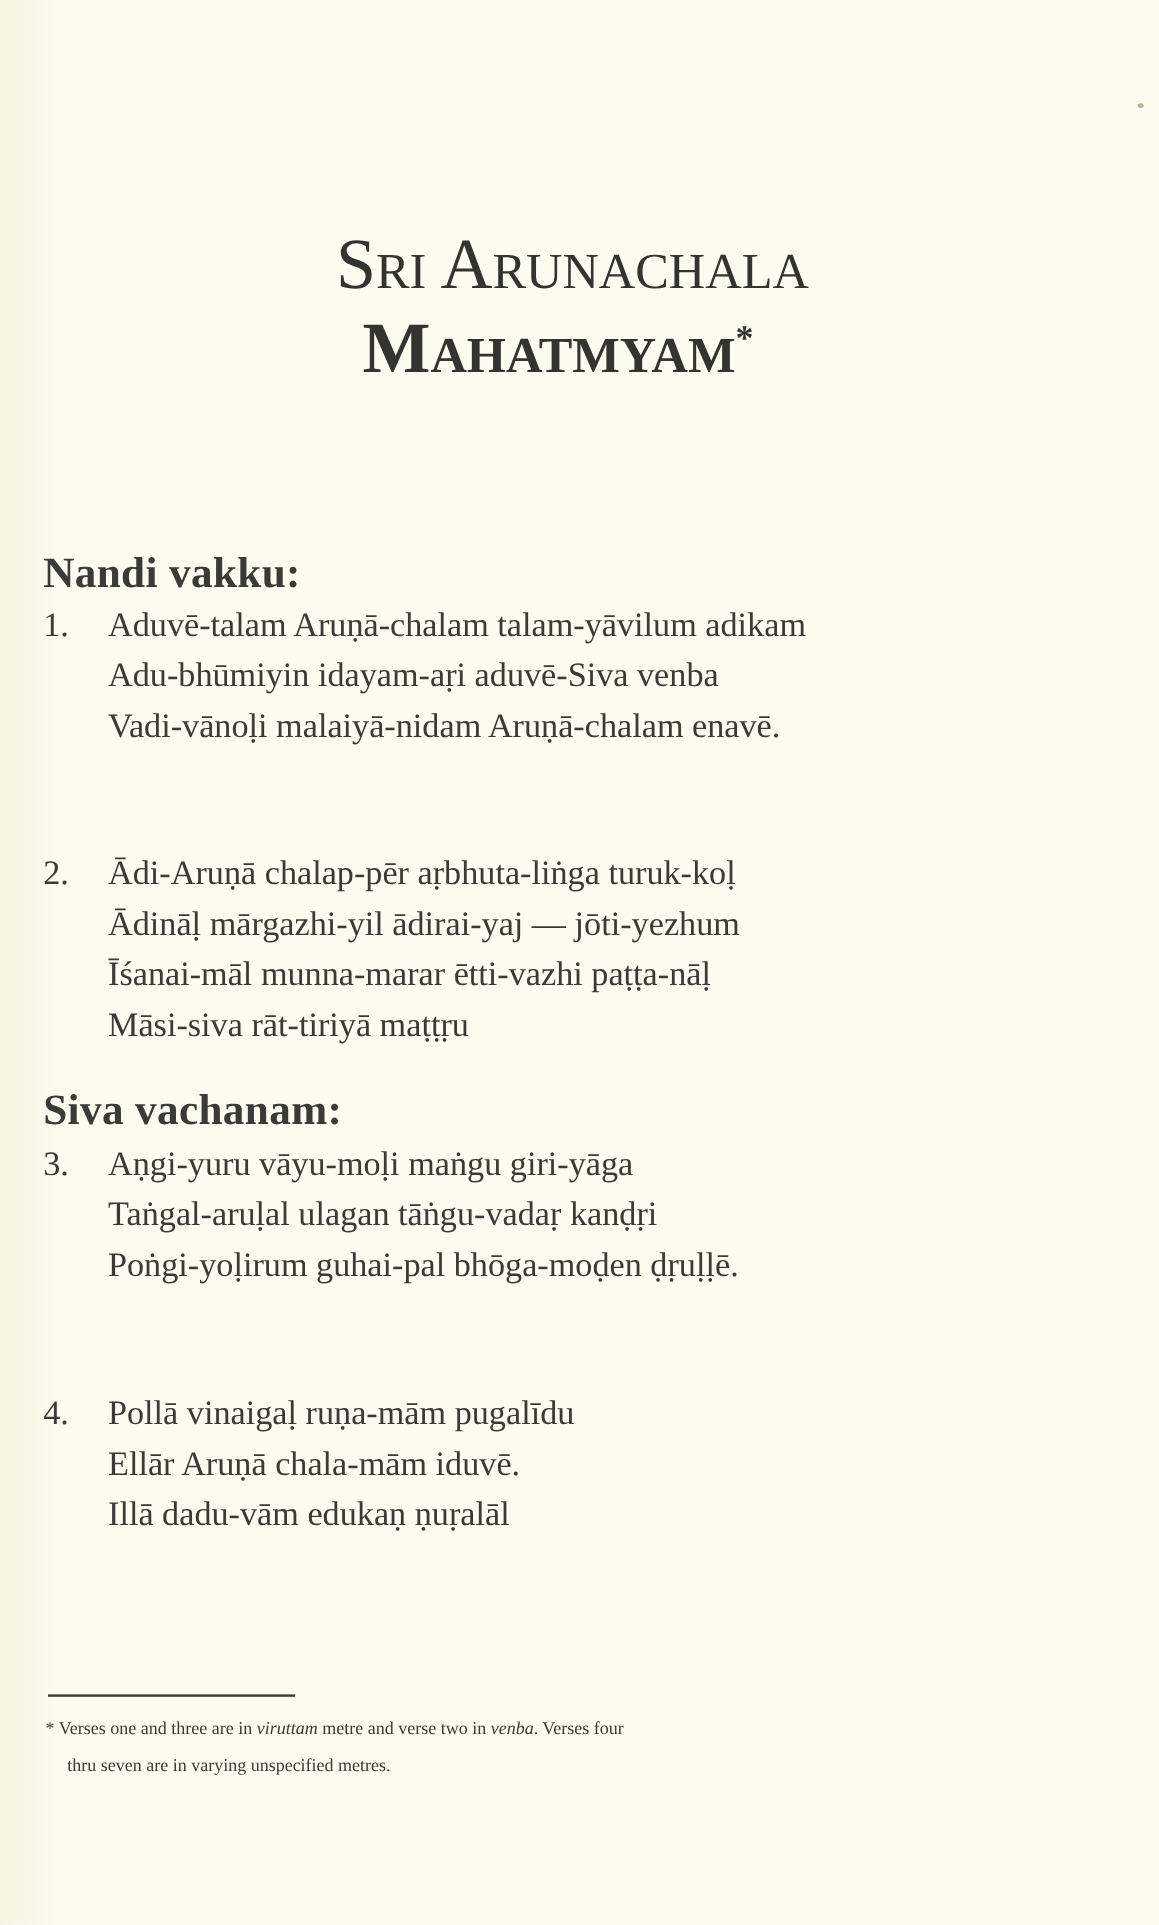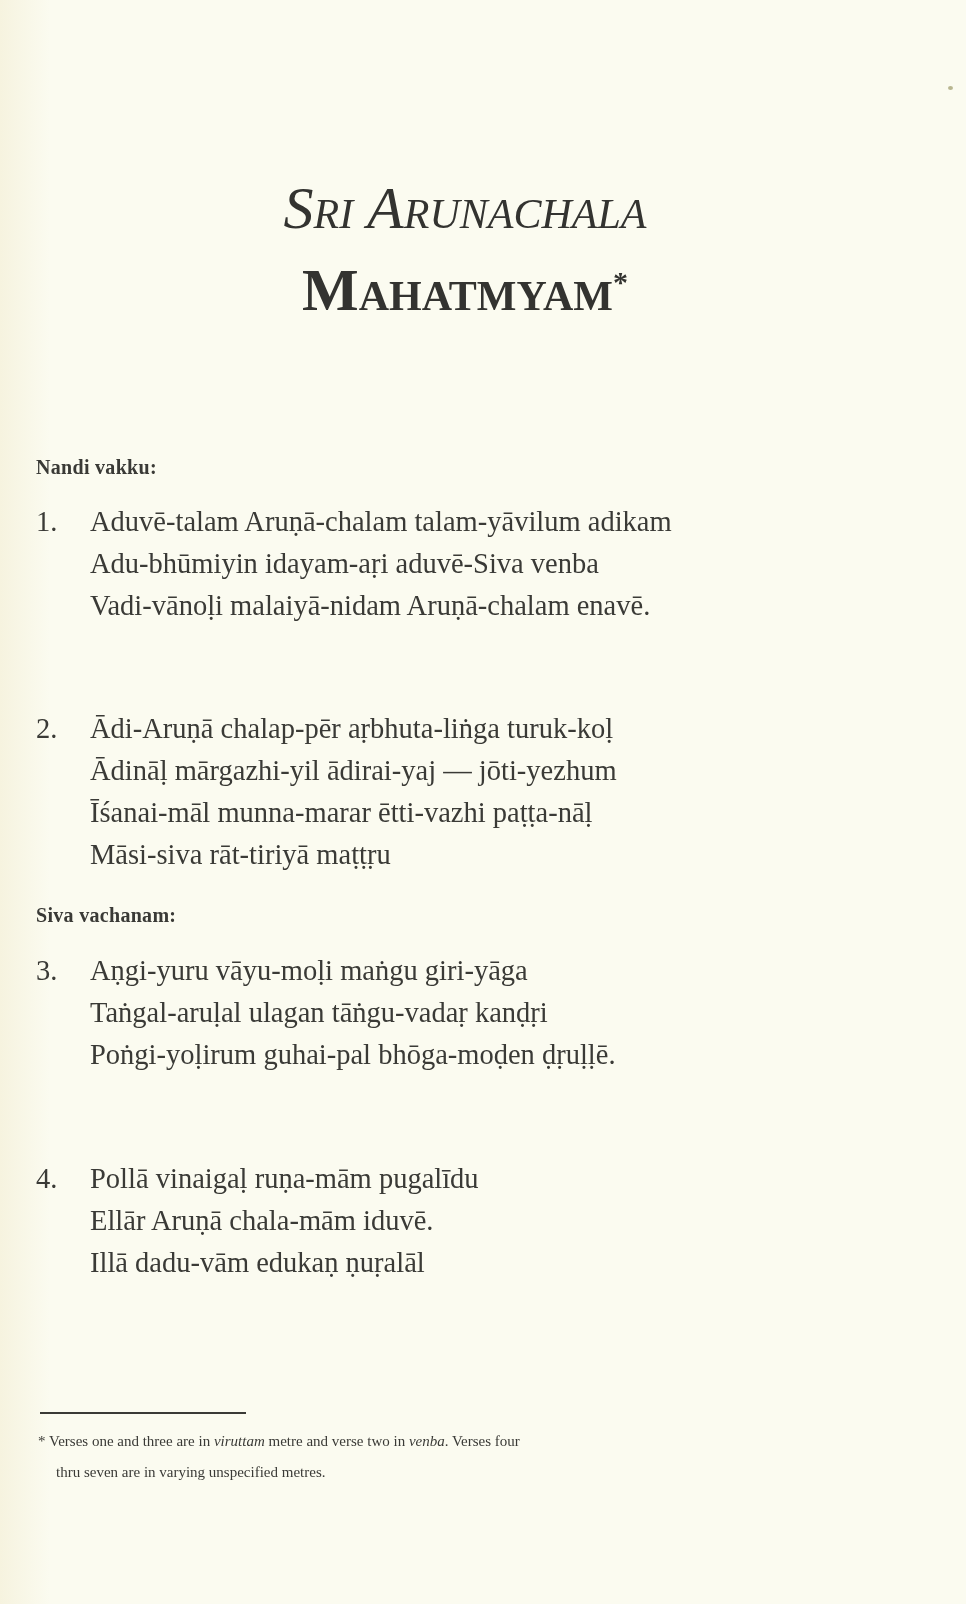--- a/index.html
+++ b/index.html
@@ -47,21 +47,21 @@
     .title-line1 { top: 178px; }
     .title-line2 { top: 260px; left: 0; font-weight: bold; }
     .title-asterisk {
       font-size: 30px;
       vertical-align: 18px;
       font-variant: normal;
     }
     .section-heading {
       position: absolute;
       left: 36px;
-      font-size: 20px;
+      font-size: 36px;
       font-weight: bold;
       color: #3a3a36;
       letter-spacing: 0.3px;
     }
     .verse {
       position: absolute;
       left: 36px;
       font-size: 28.5px;
       line-height: 42px;
       color: #3a3a36;
@@ -103,21 +103,21 @@
     .footnote-line.indent {
       padding-left: 18px;
     }
   </style>
 </head>
 <body>
 
 <div class="page-edge"></div>
 <div class="speck"></div>
 
-<h1 class="title title-line1" style="margin:0;font-style:italic;">
+<h1 class="title title-line1" style="margin:12px;">
   <span>Sri Arunachala</span>
 </h1>
 <h1 class="title title-line2" style="margin:0;">
   <span>Mahatmyam</span><span class="title-asterisk">*</span>
 </h1>
 
 <div class="section-heading" style="top:456px;">Nandi vakku:</div>
 
 <div class="verse" style="top:501px;">
   <span class="verse-number">1.</span>

